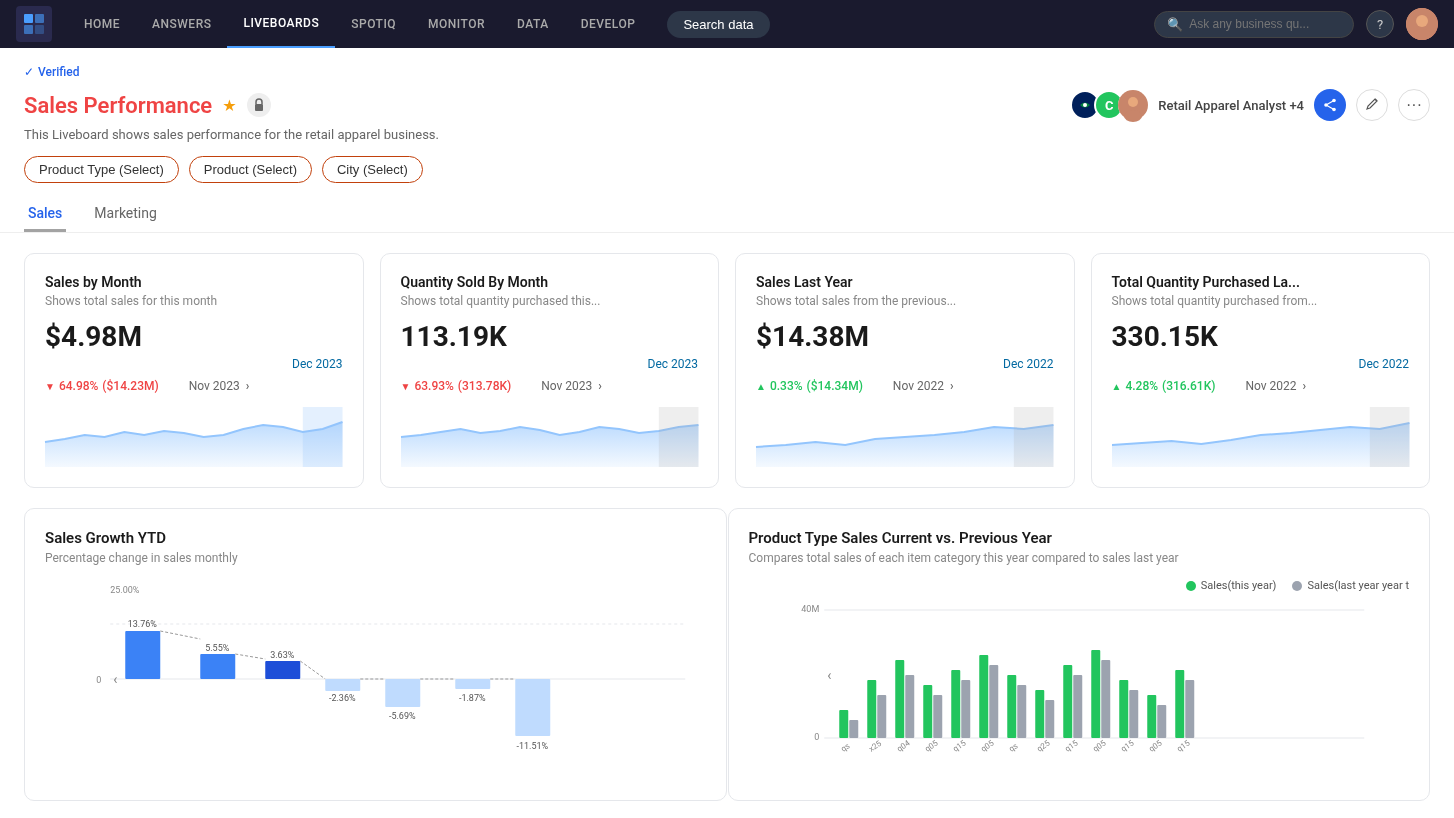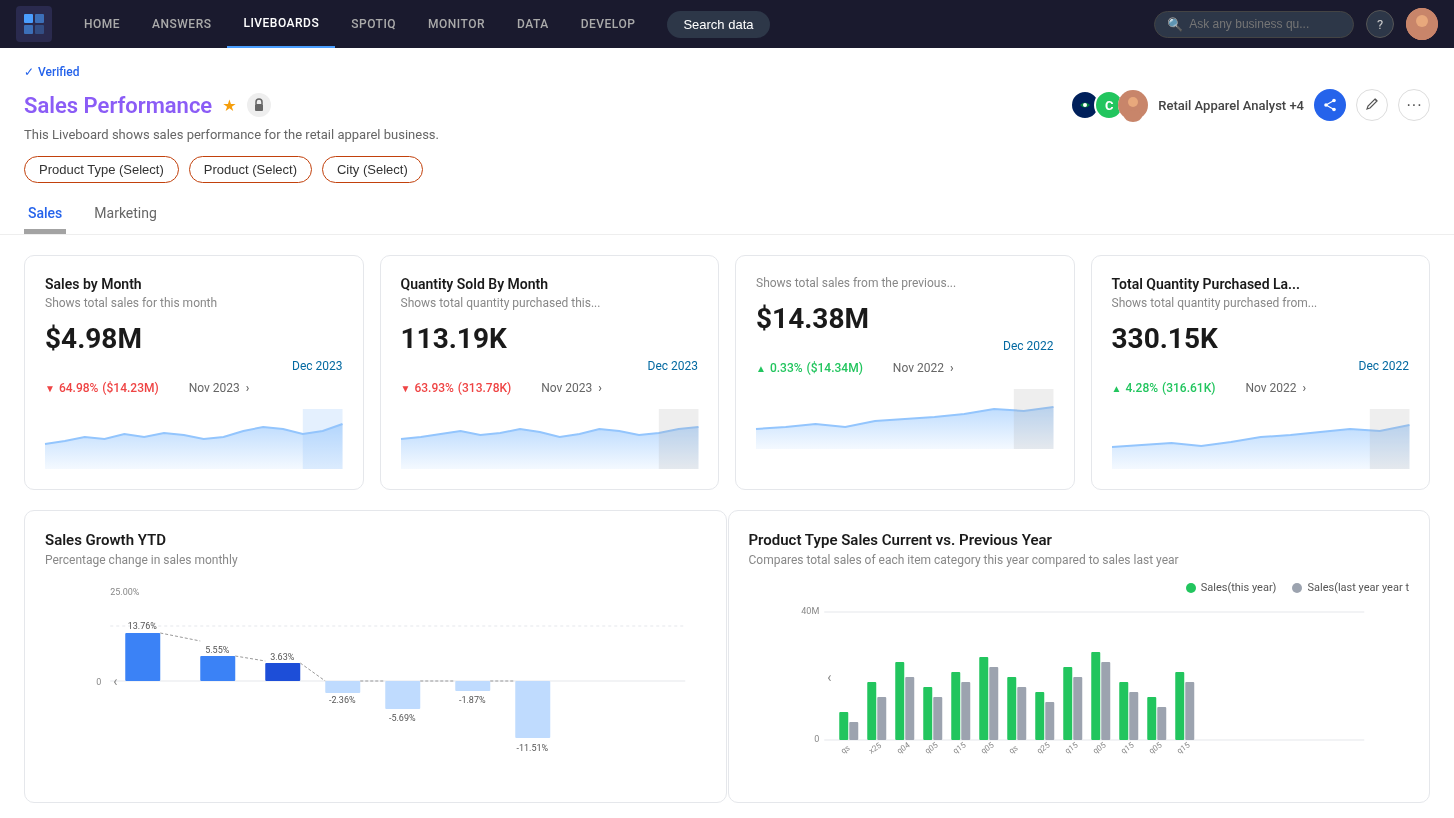--- a/index.html
+++ b/index.html
@@ -20,42 +20,42 @@
 
     
     .main { background: #fff; min-height: calc(100vh - 48px); }
 
     
     .header { padding: 16px 24px 0; border-bottom: 1px solid #eee; }
     .verified-badge { display: inline-flex; align-items: center; gap: 4px; color: #2563eb; font-size: 12px; font-weight: 500; margin-bottom: 10px; }
     .verified-check { color: #2563eb; }
     .title-row { display: flex; align-items: center; justify-content: space-between; margin-bottom: 6px; }
     .title-left { display: flex; align-items: center; gap: 10px; }
-    .page-title { font-size: 22px; font-weight: 600; color: #8b5cf6; }
+    .page-title { font-size: 22px; font-weight: 600; color: #ef4444; }
     .star-icon { color: #f59e0b; font-size: 16px; cursor: pointer; }
     .lock-icon { color: #666; font-size: 14px; background: #eee; border-radius: 50%; width: 24px; height: 24px; display: flex; align-items: center; justify-content: center; cursor: pointer; }
     .title-right { display: flex; align-items: center; gap: 10px; }
     .avatar-group { display: flex; align-items: center; }
     .avatar-sm { width: 30px; height: 30px; border-radius: 50%; border: 2px solid #fff; margin-left: -6px; display: flex; align-items: center; justify-content: center; font-size: 11px; font-weight: 600; cursor: pointer; }
     .avatar-sm:first-child { margin-left: 0; }
     .avatar-canucks { background: #00205b; color: #fff; font-size: 9px; }
     .avatar-c { background: #22c55e; color: #fff; }
     .avatar-photo { background: linear-gradient(135deg, #e8a87c, #d4706a); }
     .analyst-text { font-size: 13px; color: #444; font-weight: 500; }
     .share-btn { width: 32px; height: 32px; border-radius: 50%; background: #2563eb; color: #fff; display: flex; align-items: center; justify-content: center; cursor: pointer; border: none; font-size: 14px; }
     .edit-btn { width: 32px; height: 32px; border-radius: 50%; background: transparent; border: 1px solid #ddd; color: #555; display: flex; align-items: center; justify-content: center; cursor: pointer; font-size: 14px; }
     .more-btn { width: 32px; height: 32px; border-radius: 50%; background: transparent; border: 1px solid #ddd; color: #555; display: flex; align-items: center; justify-content: center; cursor: pointer; font-size: 16px; }
     .subtitle { font-size: 13px; color: #666; margin-bottom: 14px; }
     .filter-row { display: flex; gap: 10px; margin-bottom: 14px; flex-wrap: wrap; }
     .filter-chip { border: 1px solid #c2410c; border-radius: 16px; padding: 5px 14px; font-size: 13px; color: #333; cursor: pointer; background: #fff; }
 
     
     .tabs-row { display: flex; gap: 24px; }
     .tab { padding: 8px 4px; font-size: 14px; color: #666; cursor: pointer; border-bottom: 2px solid transparent; }
-    .tab.active { color: #2563eb; border-bottom: 5px solid #a3a3a3; font-weight: 500; }
+    .tab.active { color: #2563eb; border-bottom: 3px solid #a3a3a3; font-weight: 500; }
 
     
     .content { padding: 20px 24px; }
 
     
     .kpi-row { display: grid; grid-template-columns: repeat(4, 1fr); gap: 16px; margin-bottom: 20px; }
     .kpi-card { background: #fff; border: 1px solid #e5e7eb; border-radius: 10px; padding: 20px; overflow: hidden; }
     .kpi-title { font-size: 14px; font-weight: 600; color: #1a1a1a; margin-bottom: 4px; }
     .kpi-subtitle { font-size: 12px; color: #888; margin-bottom: 12px; white-space: nowrap; overflow: hidden; text-overflow: ellipsis; }
     .kpi-value { font-size: 28px; font-weight: 700; color: #1a1a1a; margin-bottom: 4px; }
@@ -234,20 +234,21 @@
               </linearGradient>
             </defs>
             <path d="M0,30 L20,28 L40,25 L60,22 L80,26 L100,24 L120,20 L140,23 L160,28 L180,25 L200,20 L220,22 L240,26 L260,24 L280,20 L300,18" stroke="#93c5fd" stroke-width="2" fill="none"></path>
             <path d="M0,30 L20,28 L40,25 L60,22 L80,26 L100,24 L120,20 L140,23 L160,28 L180,25 L200,20 L220,22 L240,26 L260,24 L280,20 L300,18 L300,60 L0,60Z" fill="url(#grad2)"></path>
             <rect x="260" y="0" width="40" height="60" fill="#aaa" opacity="0.2"></rect>
           </svg>
         </div>
       </div>
 
       <div class="kpi-card">
+        <div class="kpi-title">Sales Last Year</div>
         <div class="kpi-subtitle">Shows total sales from the previous...</div>
         <div class="kpi-value">$14.38M</div>
         <div class="kpi-date">Dec 2022</div>
         <div class="kpi-change up">
           <span class="arrow">▲</span>
           <span>0.33%</span>
           <span>($14.34M)</span>
           <span class="compare">Nov 2022</span>
           <span class="chevron">›</span>
         </div>

